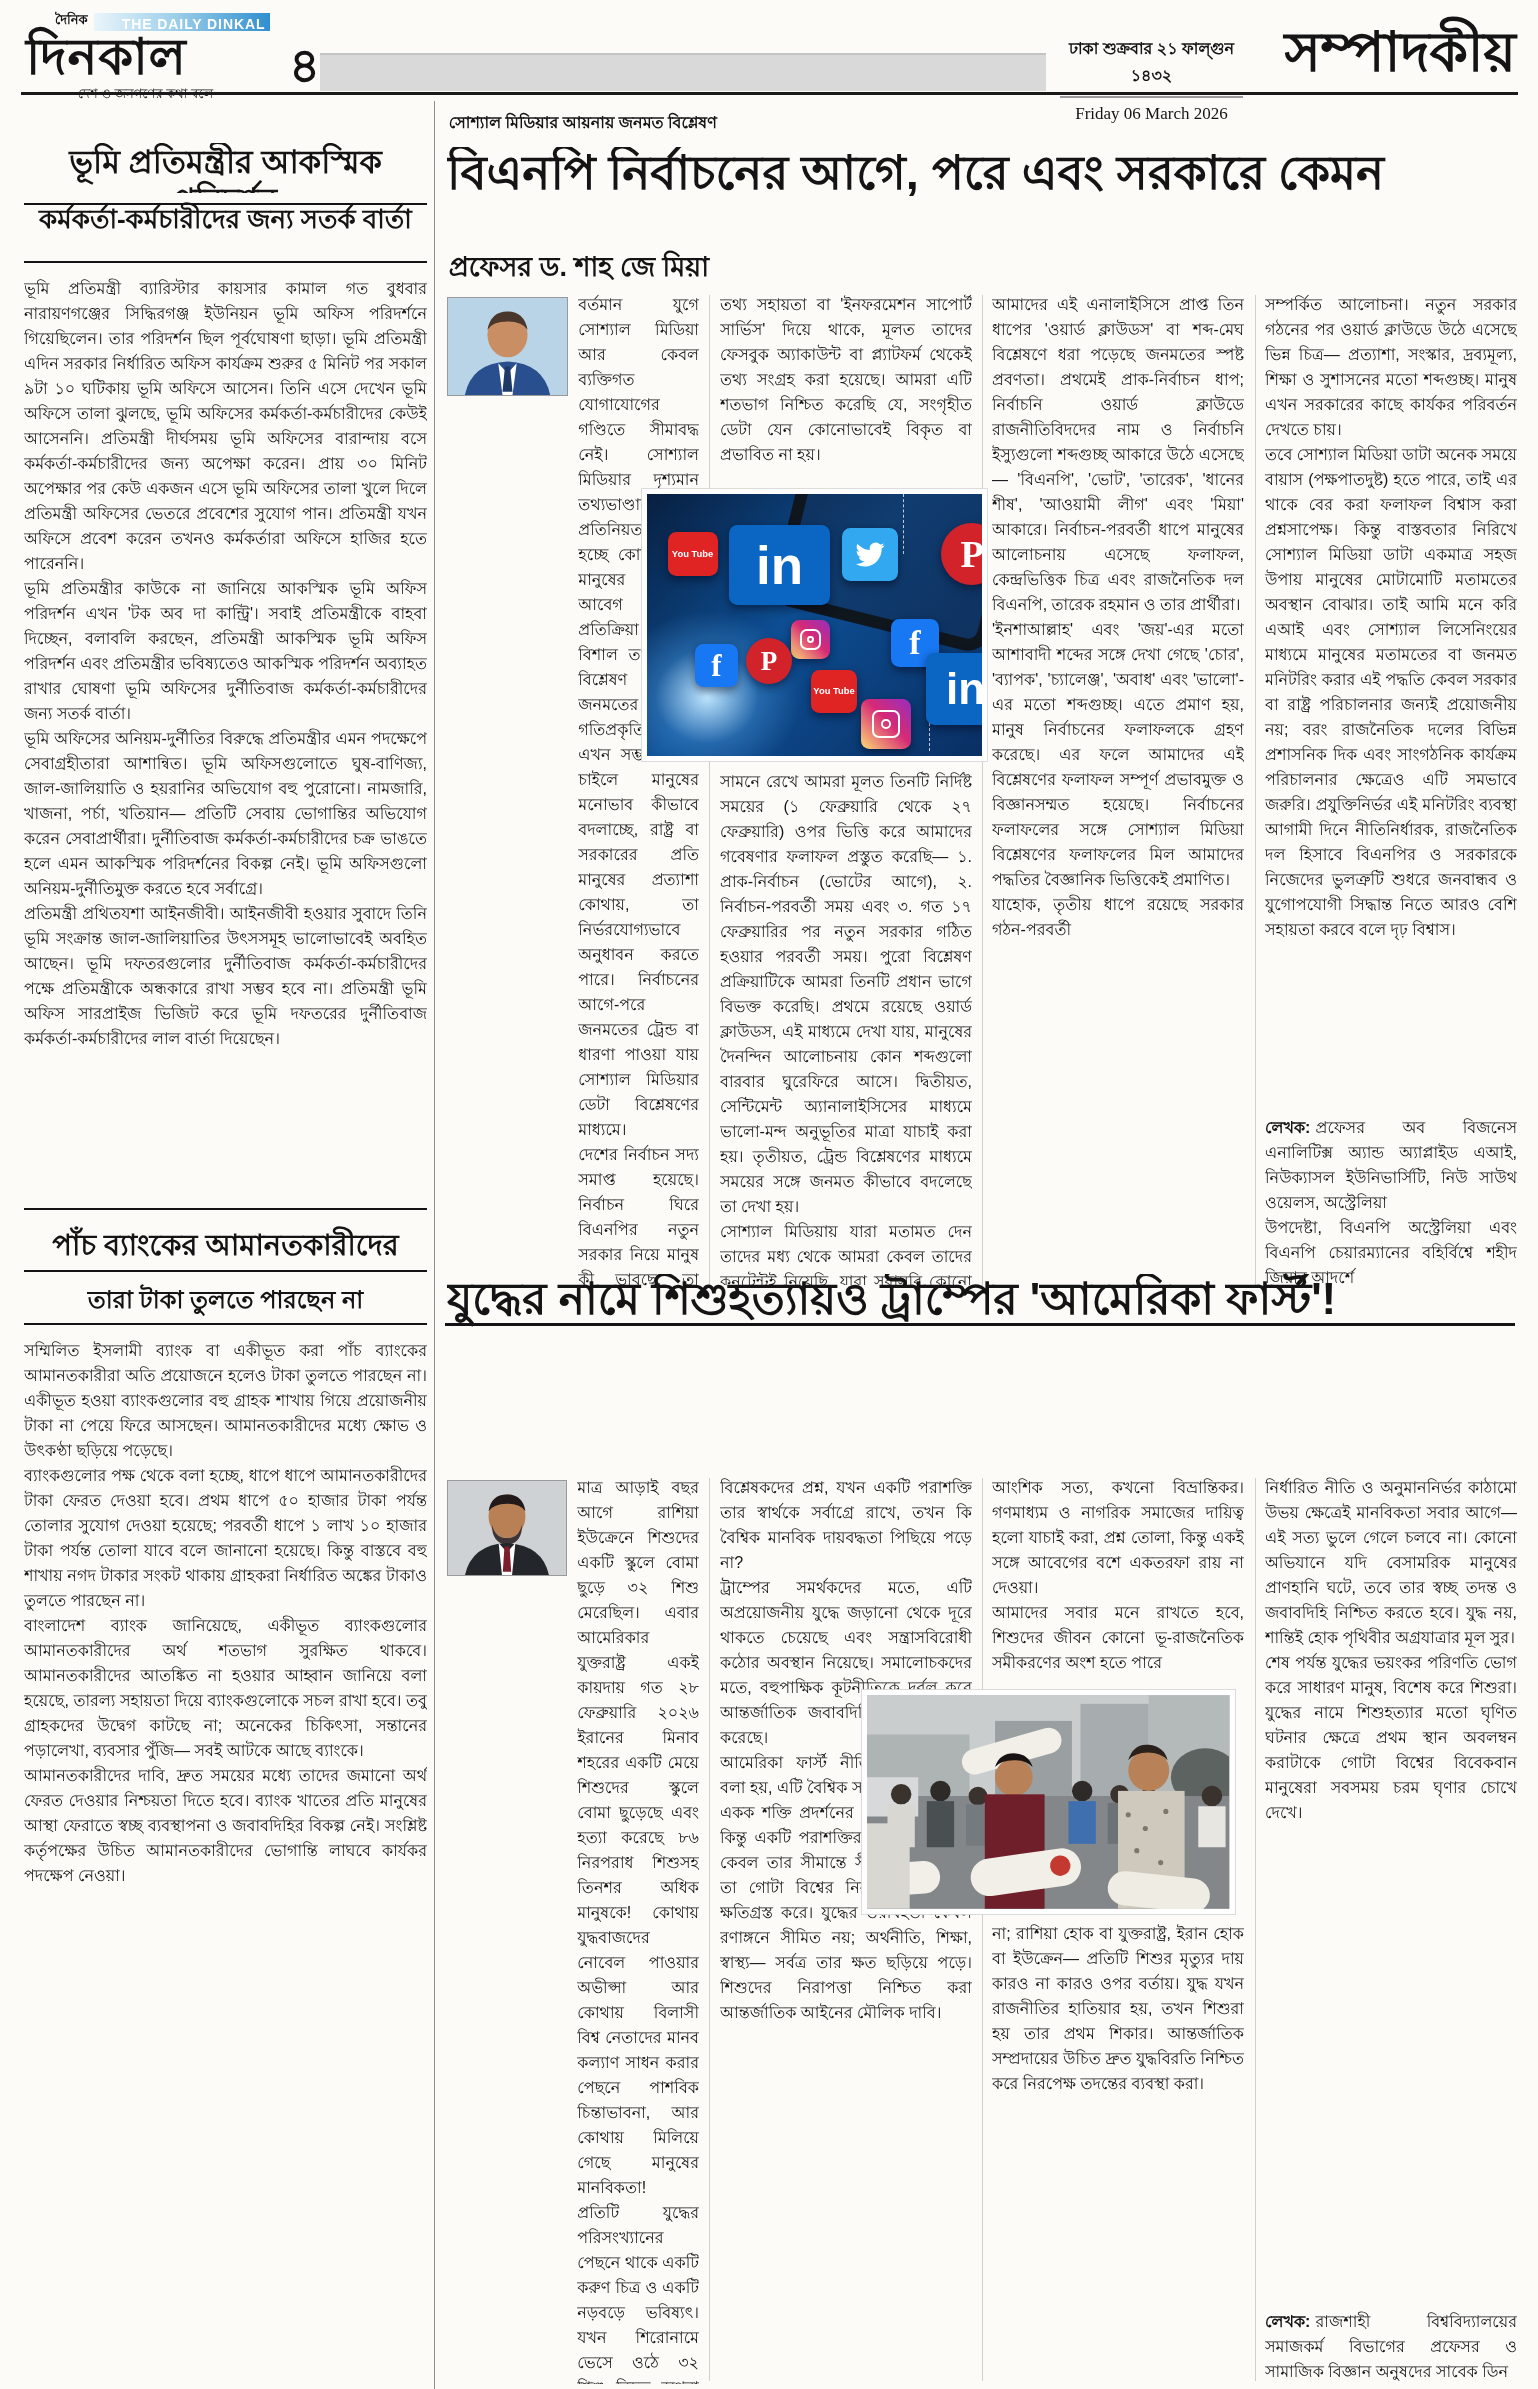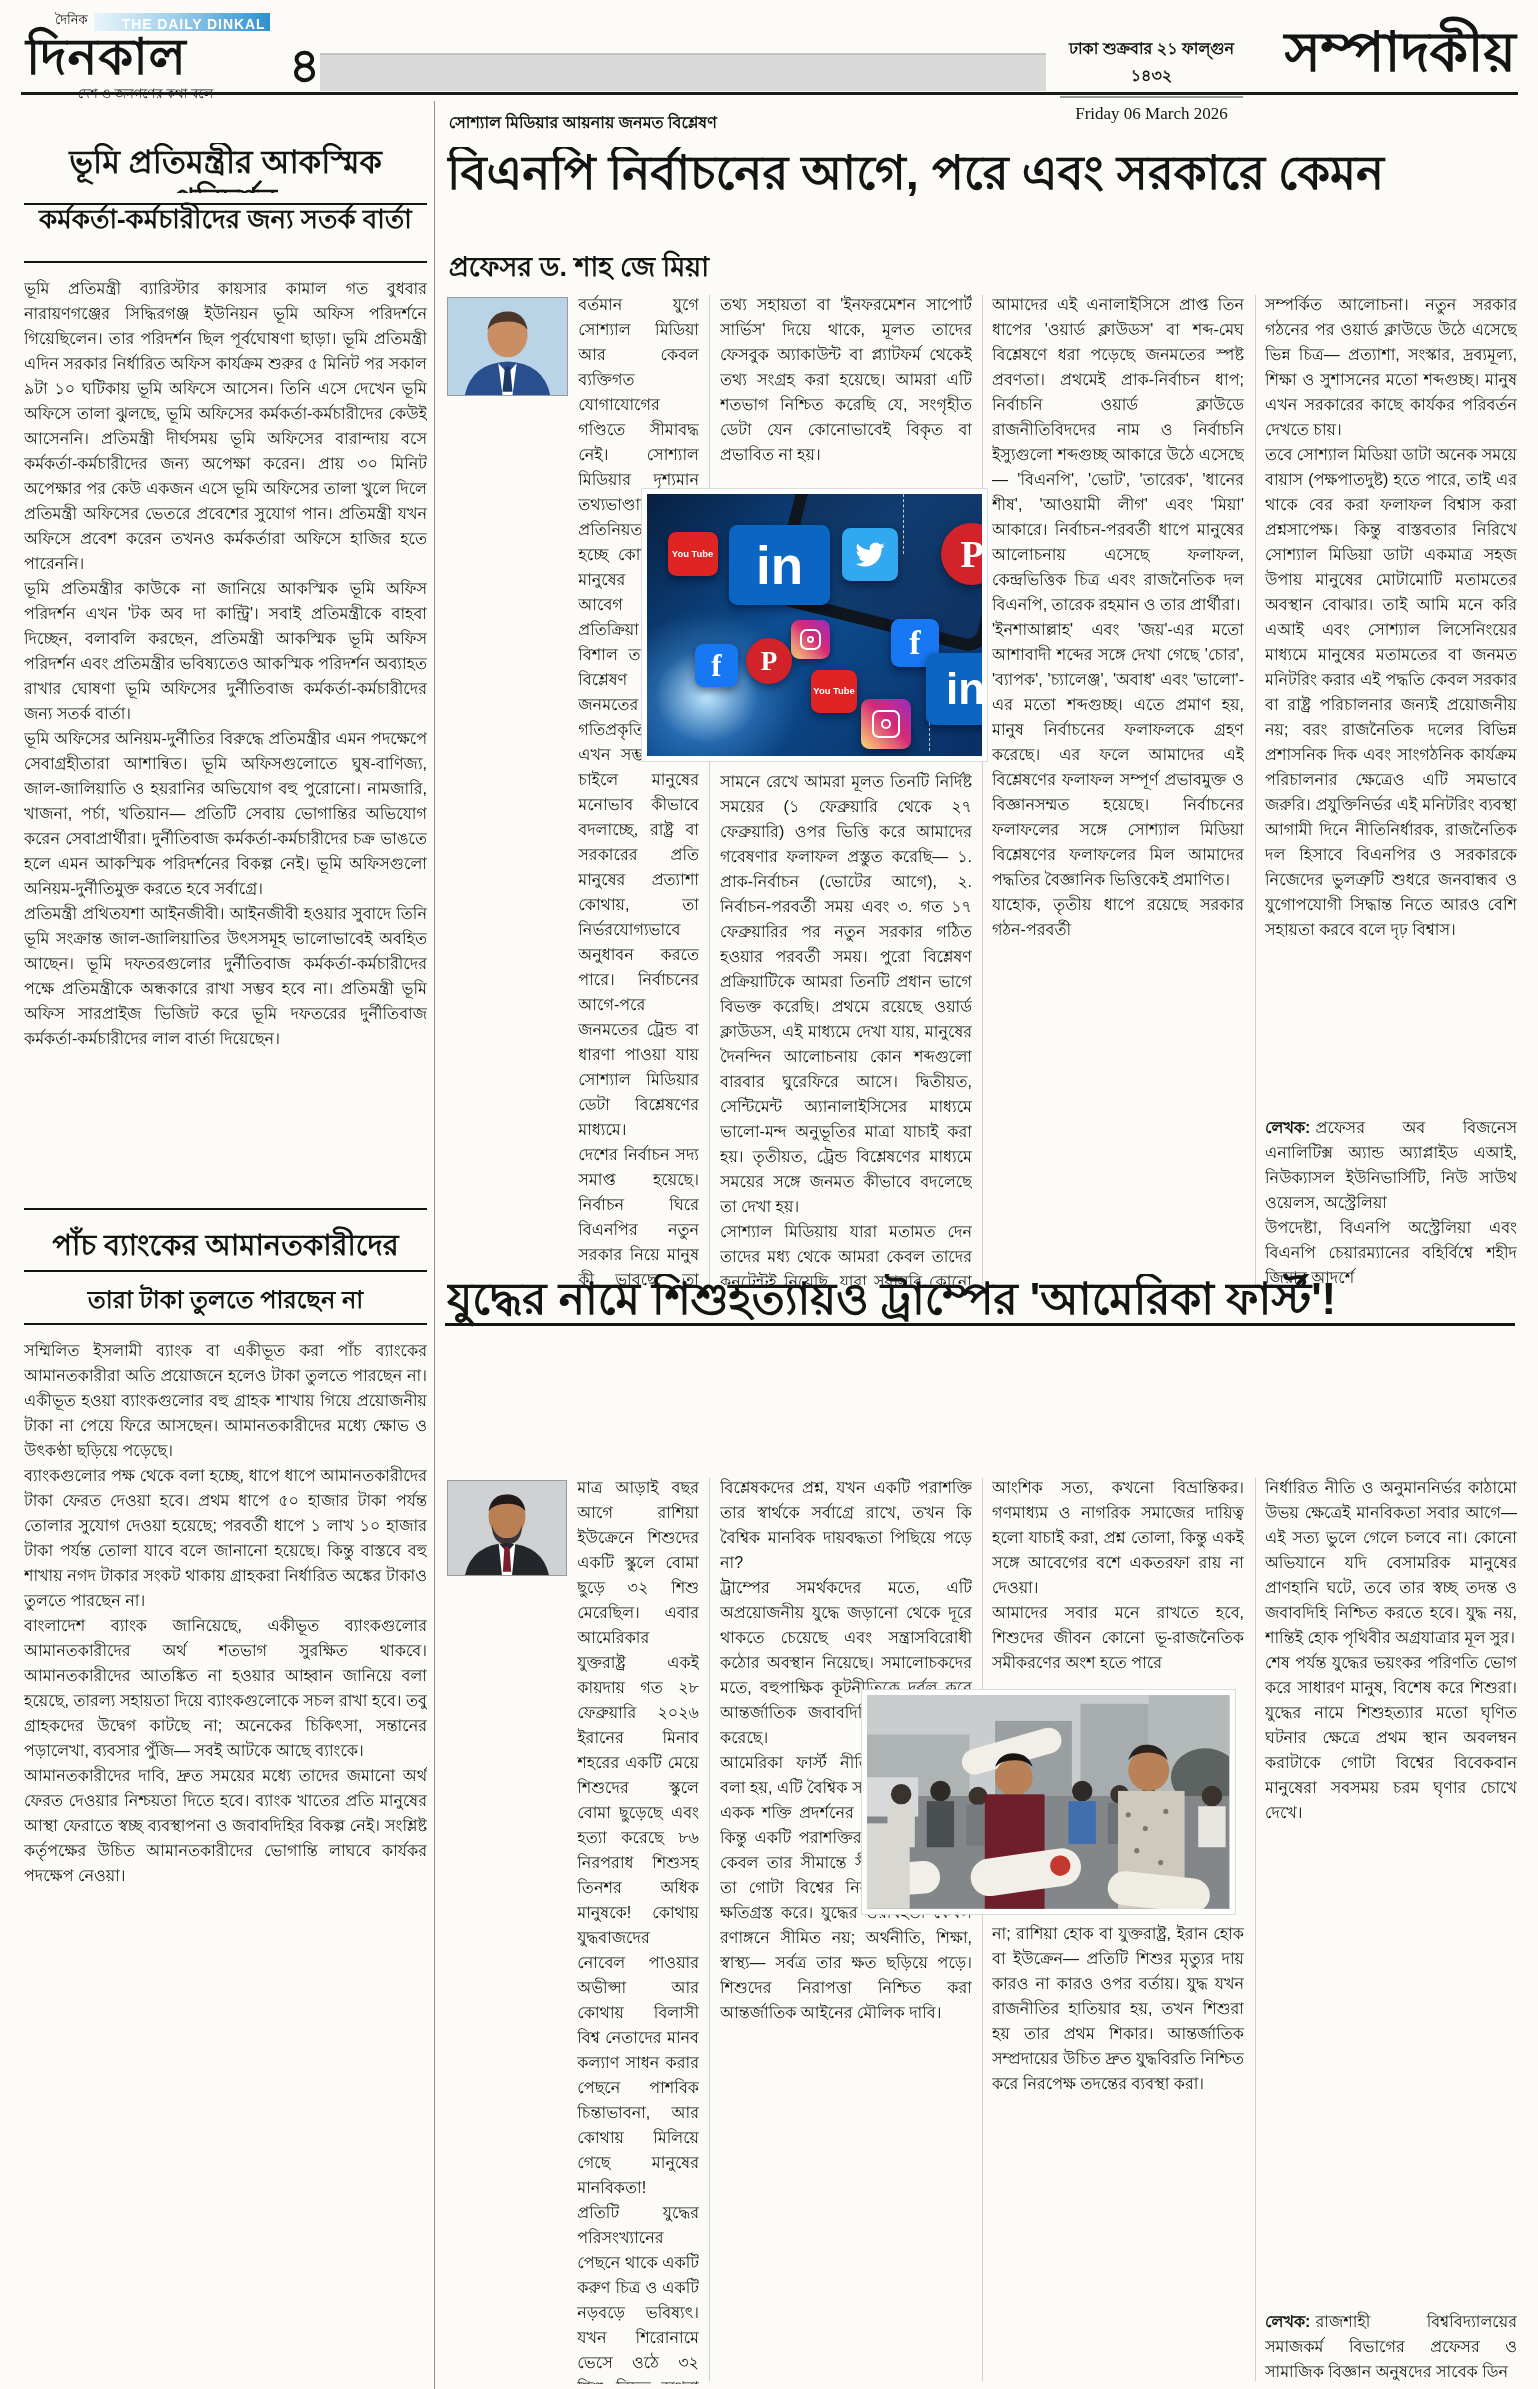--- a/index.html
+++ b/index.html
@@ -3,21 +3,21 @@
 <meta charset="utf-8">
 <style>
   * { margin:0; padding:0; box-sizing:border-box; }
   html,body { width:1538px; height:2389px; }
   body { font-family:"Liberation Sans","DejaVu Sans",sans-serif; background:#efeeea; color:#141414; }
   .page { position:absolute; left:0; top:0; width:1538px; height:2389px; background:#fcfbf8; overflow:hidden; }
 
   
   .logo-block { position:absolute; left:26px; top:10.3px; width:256px; }
   .logo-top { display:flex; align-items:flex-end; gap:6.8px; padding-left:29px; }
-  .daily-label { font-size:13px; font-weight:normal; }
+  .daily-label { font-size:13px; font-weight:bold; }
   .brand-strip { width:176px; height:18px; background:linear-gradient(90deg,#eaf5fb 0%,#9fd0ea 45%,#2f8fd0 100%);
                  color:#fff; font-size:14px; font-weight:bold; text-align:right; padding:2.6px 5.1px 0 0; letter-spacing:0.9px; }
   .brand-bn { font-size:50px; font-weight:900; line-height:1.05; letter-spacing:0.9px; }
   .tagline { font-size:13px; text-align:center; width:239px; }
   .page-number { position:absolute; left:289px; top:29px; font-size:48px; font-weight:bold; font-family:"Liberation Serif",serif; }
   .ad-box { position:absolute; left:320px; top:53px; width:726px; height:38px; background:#d9d9d9; border-top:2.6px solid #c4c4c4; }
   .date-block { position:absolute; left:1060px; top:36px; width:183px; text-align:center; }
   .date-bn { font-size:16px; font-weight:bold; padding-bottom:6px; border-bottom:2.6px solid #9a9a9a; }
   .date-en { font-family:"Liberation Serif",serif; font-size:17px; padding-top:6px; }
   .section-title { position:absolute; right:22px; top:10.3px; font-size:55px; font-weight:900; letter-spacing:0; }

